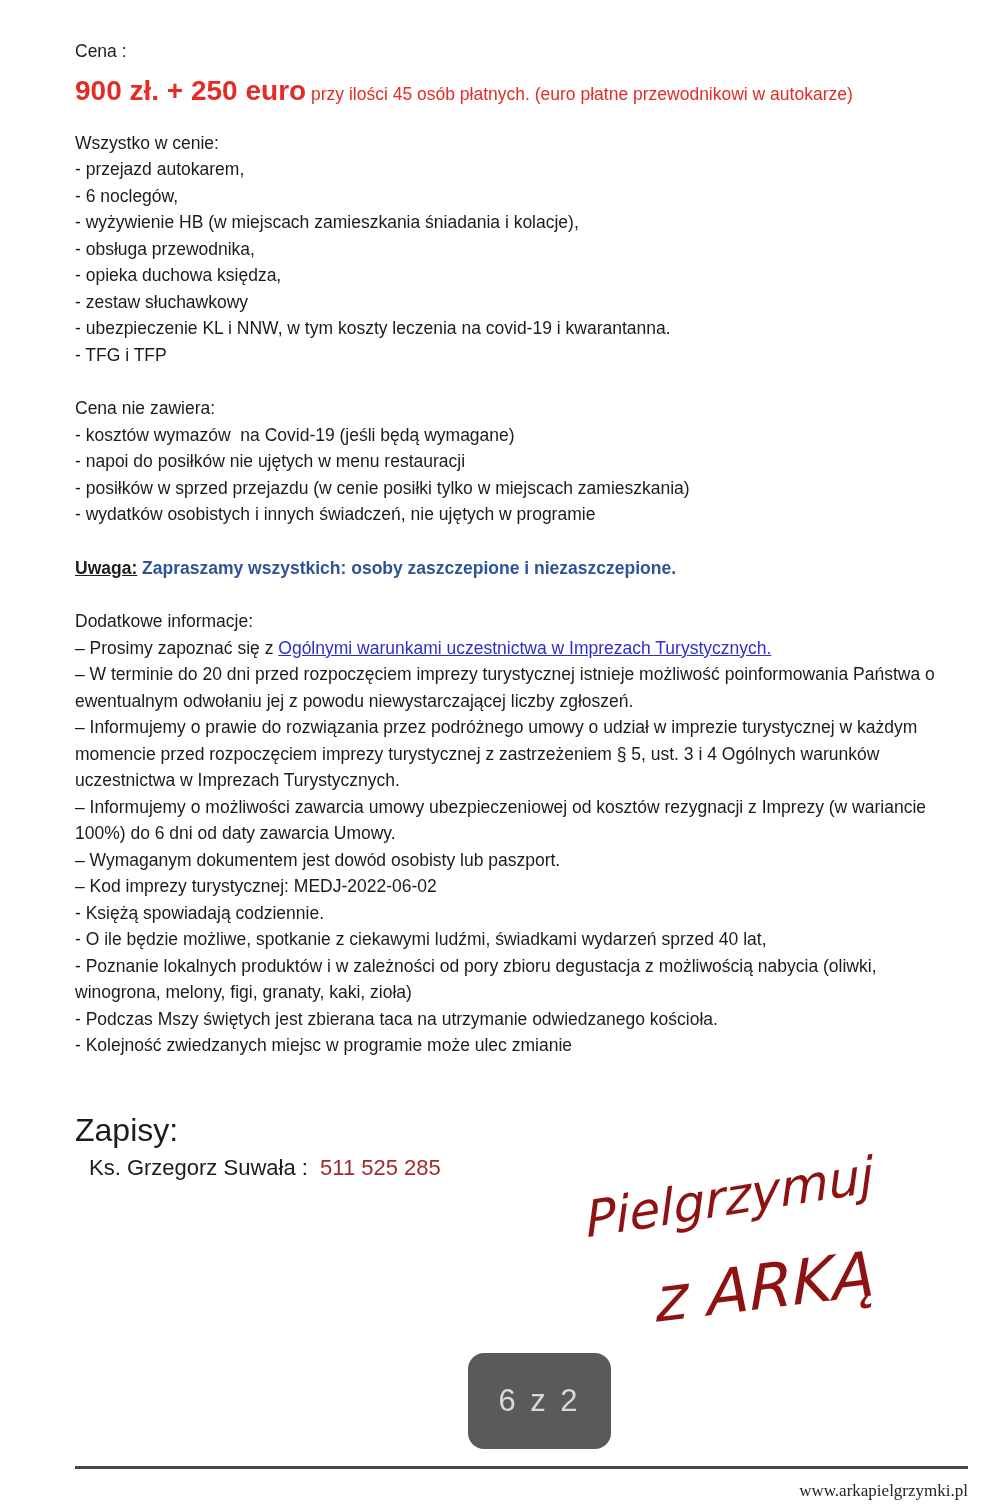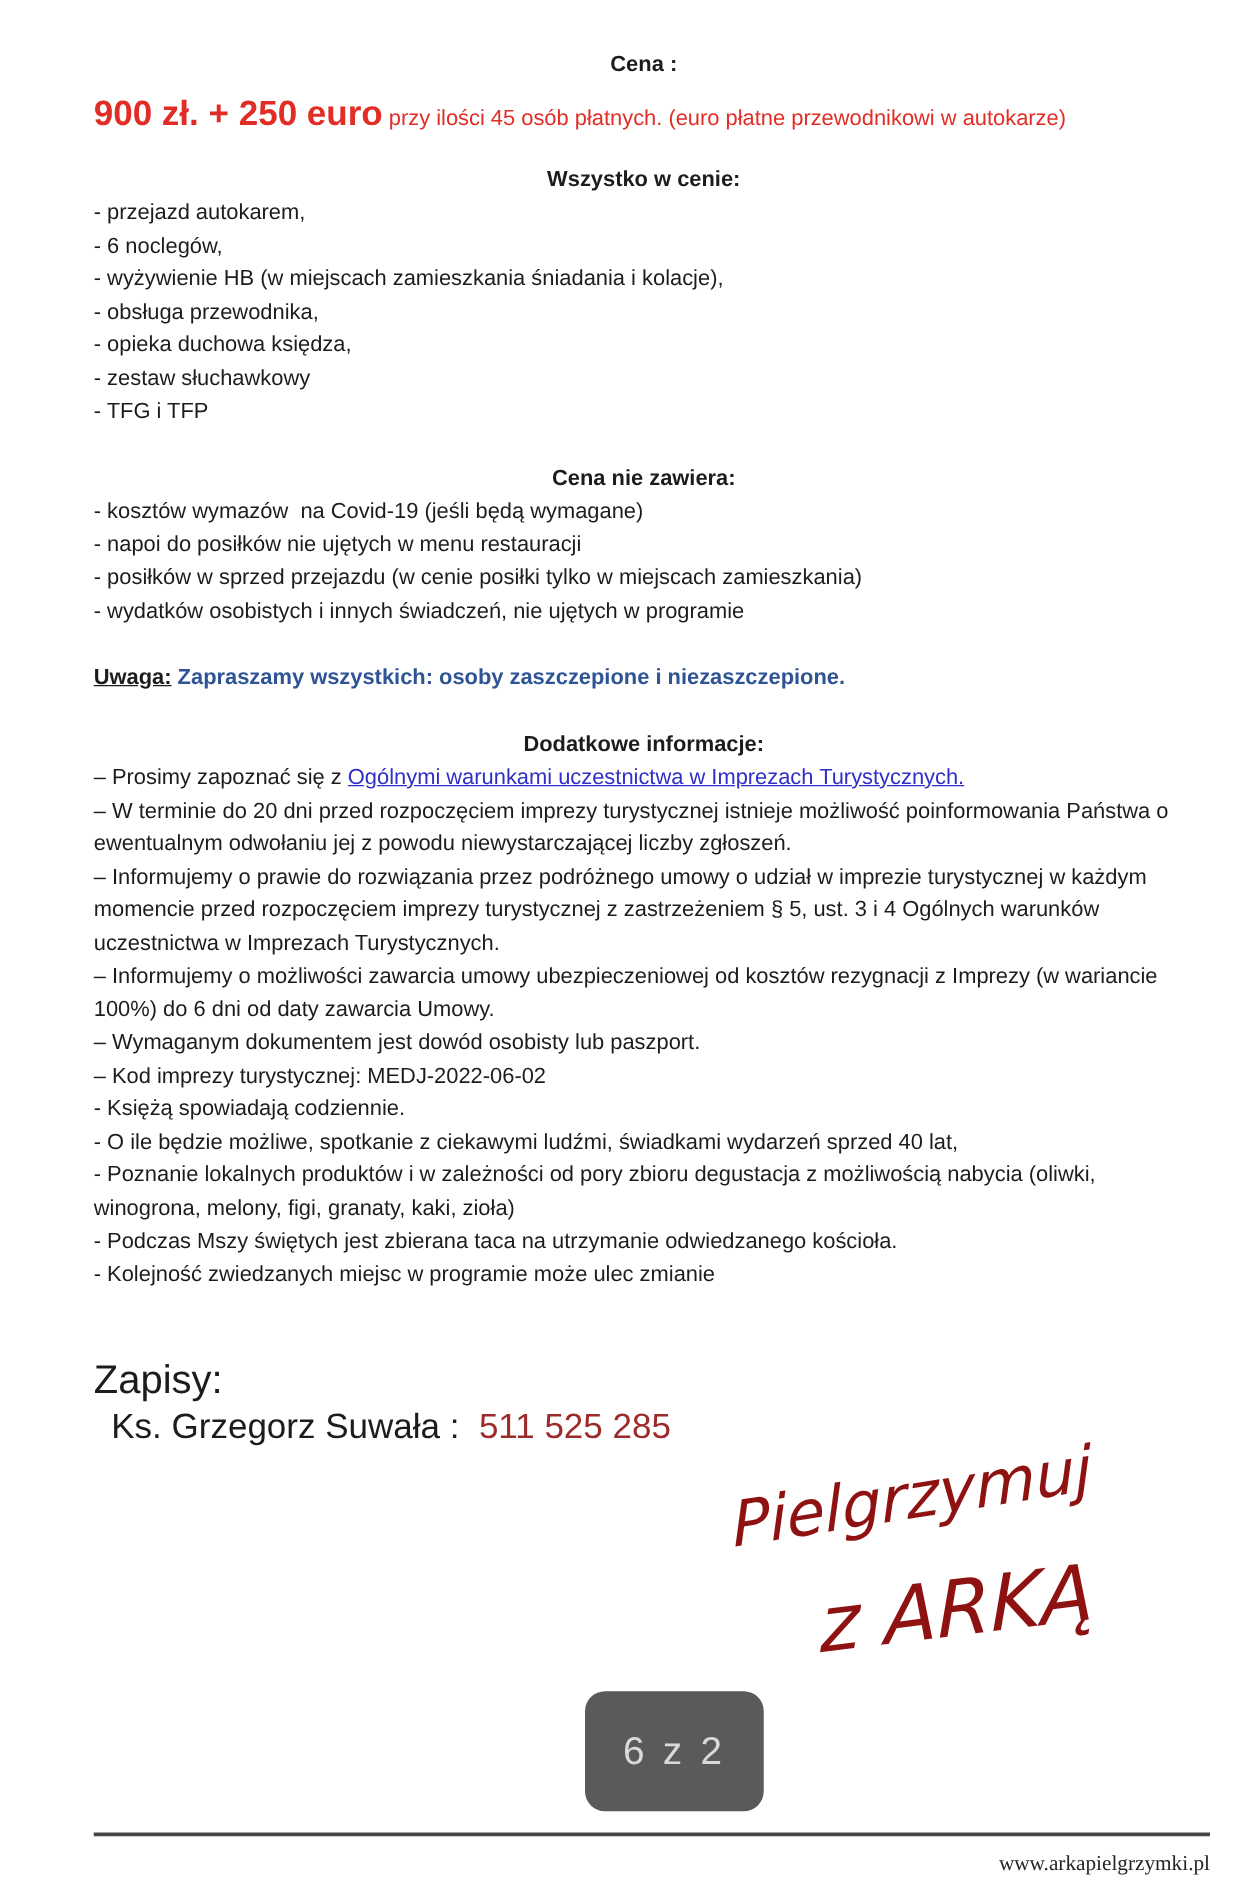--- a/index.html
+++ b/index.html
@@ -13,24 +13,23 @@
     overflow: hidden;
   }
   .content {
     position: absolute;
     left: 75px; top: 38px;
     width: 880px;
     font-size: 17.5px;
     line-height: 26.5px;
   }
   .heading {
-    font-weight: bold;
+    font-weight: normal;
     margin: 0;
     white-space: pre-wrap;
-    text-align: center;
   }
   .line {
     margin: 0;
     white-space: pre-wrap;
   }
   .price-line {
     margin: 10px 0 0 0;
     line-height: 32px;
     white-space: pre-wrap;
   }
@@ -50,21 +49,21 @@
     color: var(--linkblue);
     text-decoration: underline;
   }
   .signup-heading {
     font-size: 32px;
     line-height: 30px;
     font-weight: normal;
     margin: 56px 0 0 0;
   }
   .contact-line {
-    font-size: 28px;
+    font-size: 22px;
     line-height: 30px;
     margin: 8px 0 0 14px;
     white-space: pre-wrap;
   }
   .contact-phone { color: var(--maroon); }
   .logo-wrap {
     position: absolute;
     left: 585px; top: 1128px;
     width: 400px; height: 230px;
   }
@@ -107,20 +106,21 @@
   <p class="price-line"><span class="price-amount">900 zł. + 250 euro</span><span class="price-conditions"> przy ilości 45 osób płatnych. (euro płatne przewodnikowi w autokarze)</span></p>
 
   <p class="heading gap-sm">Wszystko w cenie:</p>
   <div>
       <p class="line">- przejazd autokarem,</p>
       <p class="line">- 6 noclegów,</p>
       <p class="line">- wyżywienie HB (w miejscach zamieszkania śniadania i kolacje),</p>
       <p class="line">- obsługa przewodnika,</p>
       <p class="line">- opieka duchowa księdza,</p>
       <p class="line">- zestaw słuchawkowy</p>
+      <p class="line">- ubezpieczenie KL i NNW, w tym koszty leczenia na covid-19 i kwarantanna.</p>
       <p class="line">- TFG i TFP</p>
     </div>
 
   <p class="heading gap">Cena nie zawiera:</p>
   <div>
       <p class="line">- kosztów wymazów  na Covid-19 (jeśli będą wymagane)</p>
       <p class="line">- napoi do posiłków nie ujętych w menu restauracji</p>
       <p class="line">- posiłków w sprzed przejazdu (w cenie posiłki tylko w miejscach zamieszkania)</p>
       <p class="line">- wydatków osobistych i innych świadczeń, nie ujętych w programie</p>
     </div>

